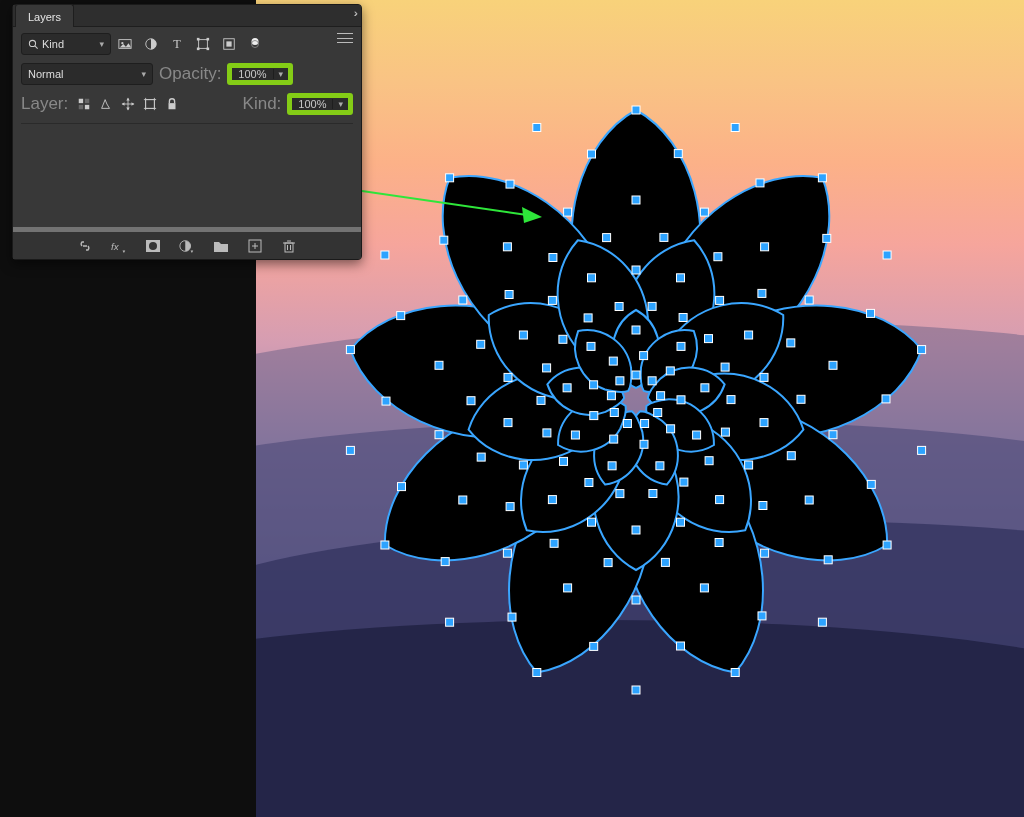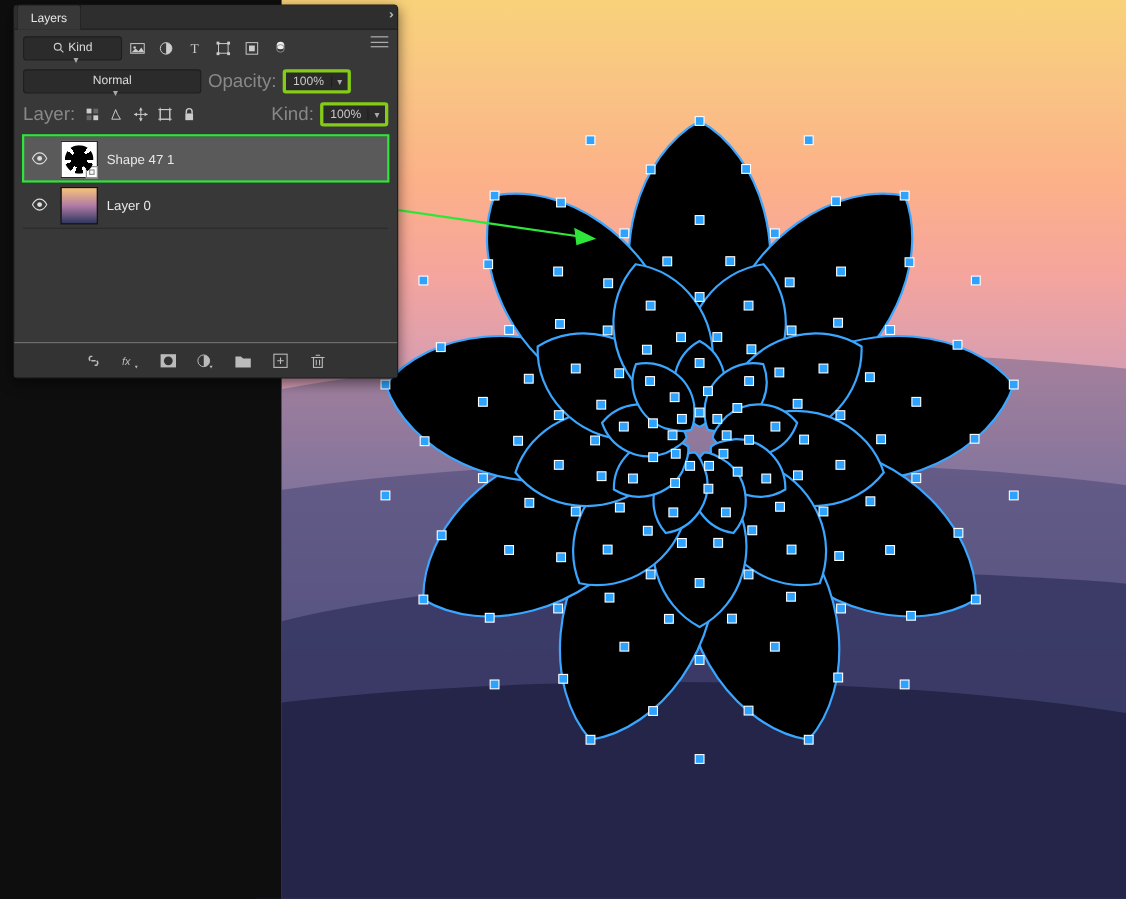--- a/index.html
+++ b/index.html
@@ -92,28 +92,27 @@
   .panel-body { padding: 6px 8px 4px; }
 
   .row { display:flex; align-items:center; gap:6px; margin-bottom:8px; }
   .row .label { color:#888; font-size:17px; }
 
   .select {
     display:flex;align-items:center;justify-content:space-between;
     background:#2b2b2b;border:1px solid #1e1e1e;border-radius:3px;
     padding:3px 6px;height:22px;color:#ddd;font-size:11px;
     cursor:pointer;
-    flex-direction:column;
   }
   .select .chev{font-size:9px;color:#aaa;margin-left:6px;}
   .select.kind{width:90px;}
-  .select.blend{width:162px;}
+  .select.blend{width:132px;}
   .pct-box{
     display:flex;align-items:center;
-    background:#2b2b2b;border:3px solid #84cc16;border-radius:3px;
+    background:#2b2b2b;border:5px solid #84cc16;border-radius:3px;
     height:22px;
     text-align:center;
   }
   .pct-box span{padding:0 6px;font-size:11px;}
   .pct-box .chev{border-left:1px solid #1e1e1e;padding:0 5px;font-size:9px;color:#aaa;}
 
   .iconrow{display:flex;gap:10px;align-items:center;}
   .icon{width:16px;height:16px;display:flex;align-items:center;justify-content:center;color:#ccc;}
   .icon svg{width:14px;height:14px;}
 
@@ -149,21 +148,21 @@
     content:"";position:absolute;inset:2px;border:1px solid #888;
   }
   .layer-thumb.img{
     background:linear-gradient(180deg,#f7c17b 0%,#b07ba5 50%,#2e3560 100%);
   }
   .layer-name{font-size:12px;color:#e8e8e8;}
 
   .layer-list-pad{height:100px;border-top:1px solid #2a2a2a;}
 
   .panel-footer{
-    border-top:1px solid #737373;
+    border-top:5px solid #737373;
     height:32px;display:flex;align-items:center;justify-content:center;gap:16px;
     background:#333;
   }
   .panel-footer .icon{color:#bbb;width:18px;height:18px;cursor:pointer;}
   .panel-footer .icon svg{width:16px;height:16px;}
 
   
   .anno-arrow{
     position:absolute;
     left:362px;top:185px;
@@ -497,40 +496,20 @@
           </span>
       </div>
       <span style="flex:1"></span>
       <span class="label">Kind:</span>
       <div class="pct-box">
         <span>100%</span>
           <span class="chev">▾</span>
       </div>
     </div>
 
-    <div class="layer-list" id="layer-list">
-        <div class="layer-row selected highlight">
-          <div class="layer-vis"><svg width="16" height="12" viewBox="0 0 16 12">
-              <path d="M8 1 C4 1 1.5 6 1.5 6 S4 11 8 11 S14.5 6 14.5 6 S12 1 8 1 Z" fill="none" stroke="#ddd"></path>
-              <circle cx="8" cy="6" r="2.2" fill="#ddd"></circle>
-            </svg></div>
-          <div class="layer-thumb shape">
-            <div class="corner"></div>
-          </div>
-          <div class="layer-name">Shape 47 1</div>
-        </div>
-        <div class="layer-row">
-          <div class="layer-vis"><svg width="16" height="12" viewBox="0 0 16 12">
-              <path d="M8 1 C4 1 1.5 6 1.5 6 S4 11 8 11 S14.5 6 14.5 6 S12 1 8 1 Z" fill="none" stroke="#ddd"></path>
-              <circle cx="8" cy="6" r="2.2" fill="#ddd"></circle>
-            </svg></div>
-          <div class="layer-thumb img"></div>
-          <div class="layer-name">Layer 0</div>
-        </div>
-      </div>
     <div class="layer-list-pad"></div>
   </div>
 
   <div class="panel-footer">
     <span class="icon">
         <svg viewBox="0 0 16 16">
           <path d="M5 8 A3 3 0 0 1 5 4 L7 4 M11 8 A3 3 0 0 1 11 12 L9 12 M6 8 L10 8" fill="none" stroke="#bbb" stroke-width="1.3"></path>
         </svg>
       </span>
     <span class="icon">

